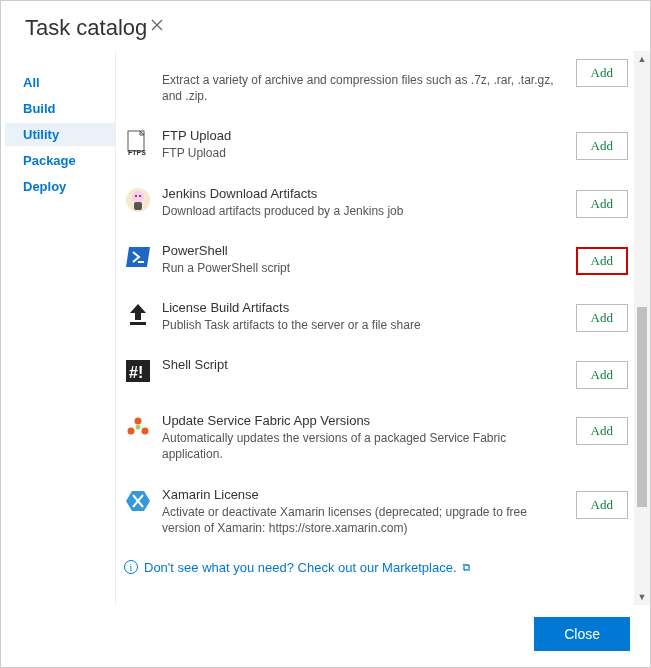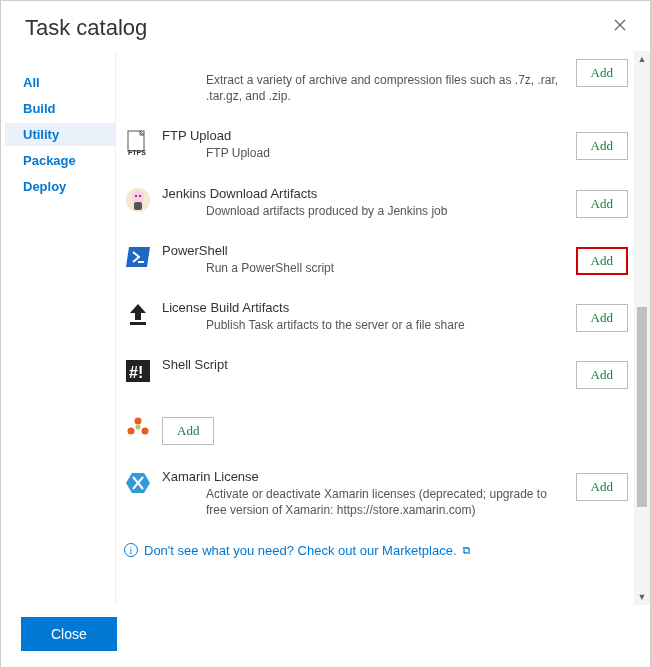--- a/index.html
+++ b/index.html
@@ -15,21 +15,20 @@
     height: 668px;
     border: 1px solid #ccc;
     position: relative;
     display: flex;
     flex-direction: column;
   }
   .header {
     padding: 14px 20px 10px 24px;
     display: flex;
     align-items: flex-start;
-    justify-content: space-between;
   }
   .title {
     font-size: 22px;
     font-weight: 300;
     color: #333;
   }
   .close-x {
     font-size: 14px;
     color: #555;
     cursor: pointer;
@@ -89,21 +88,20 @@
   }
   .task-title {
     font-size: 13px;
     color: #333;
     margin-bottom: 2px;
   }
   .task-desc {
     font-size: 12px;
     color: #555;
     line-height: 1.35;
-    margin-left: 44px;
   }
   .add-btn {
     background: #fff;
     border: 1px solid #bbb;
     padding: 5px 14px;
     font-size: 13px;
     color: #15803d;
     cursor: pointer;
     align-self: flex-start;
     margin-top: 4px;
@@ -162,20 +160,21 @@
     font-size: 13px;
     cursor: pointer;
   }
   .ext-icon {
     font-size: 11px;
     color: #0078d4;
   }
   .footer {
     padding: 12px 20px 16px;
     display: flex;
+    justify-content: flex-end;
     flex-shrink: 0;
   }
   .close-btn {
     background: #0078d4;
     color: #fff;
     border: none;
     padding: 9px 30px;
     font-size: 14px;
     cursor: pointer;
   }
@@ -293,20 +292,24 @@
           </div>
           <div class="task-row">
             <div class="task-icon">
               <svg width="28" height="28">
                 <circle cx="14" cy="8" r="3.5" fill="#e85c1f"></circle>
                 <circle cx="7" cy="18" r="3.5" fill="#e85c1f"></circle>
                 <circle cx="21" cy="18" r="3.5" fill="#e85c1f"></circle>
                 <circle cx="14" cy="14" r="2.5" fill="#a8d05a"></circle>
               </svg>
             </div>
+            <div class="task-text">
+              <div class="task-title">Update Service Fabric App Versions</div>
+              <div class="task-desc">Automatically updates the versions of a packaged Service Fabric application.</div>
+            </div>
             <button class="add-btn">Add</button>
           </div>
           <div class="task-row">
             <div class="task-icon">
               <svg width="28" height="28">
                 <path d="M8 4 L20 4 L26 14 L20 24 L8 24 L2 14 Z" fill="#3498db"></path>
                 <path d="M9 8 L14 14 L9 20 M19 8 L14 14 L19 20" stroke="#fff" stroke-width="2" fill="none"></path>
               </svg>
             </div>
             <div class="task-text">

